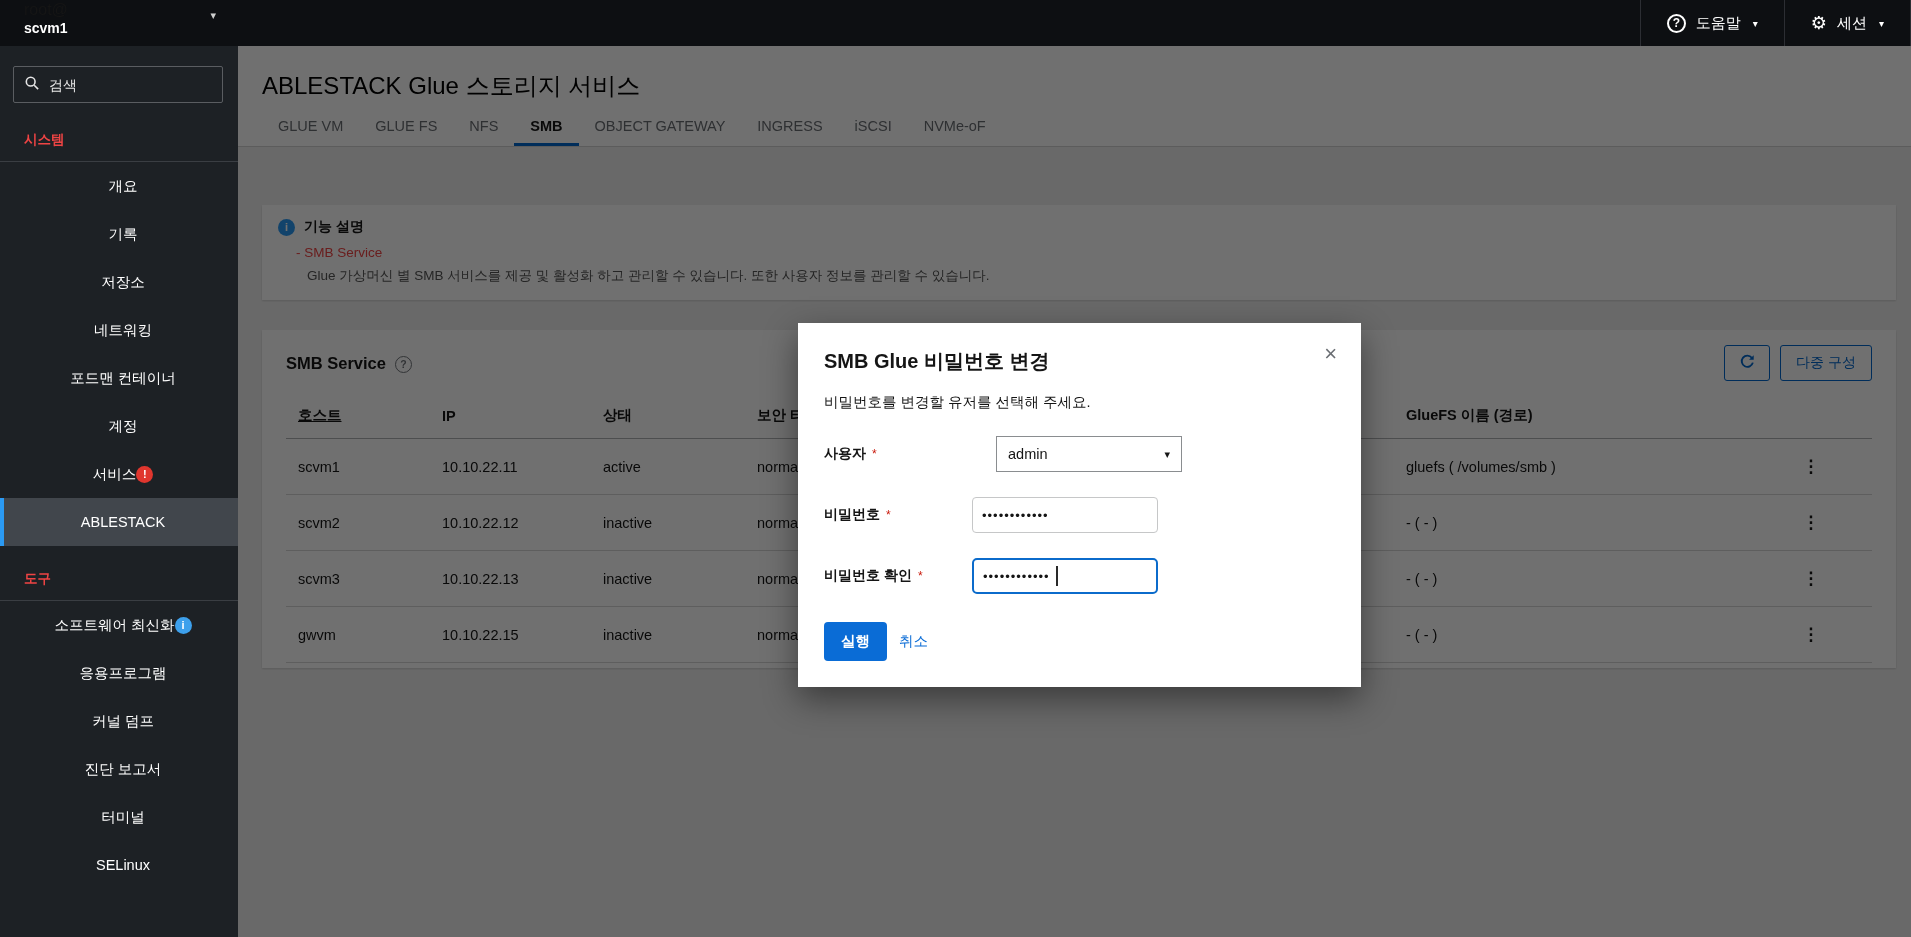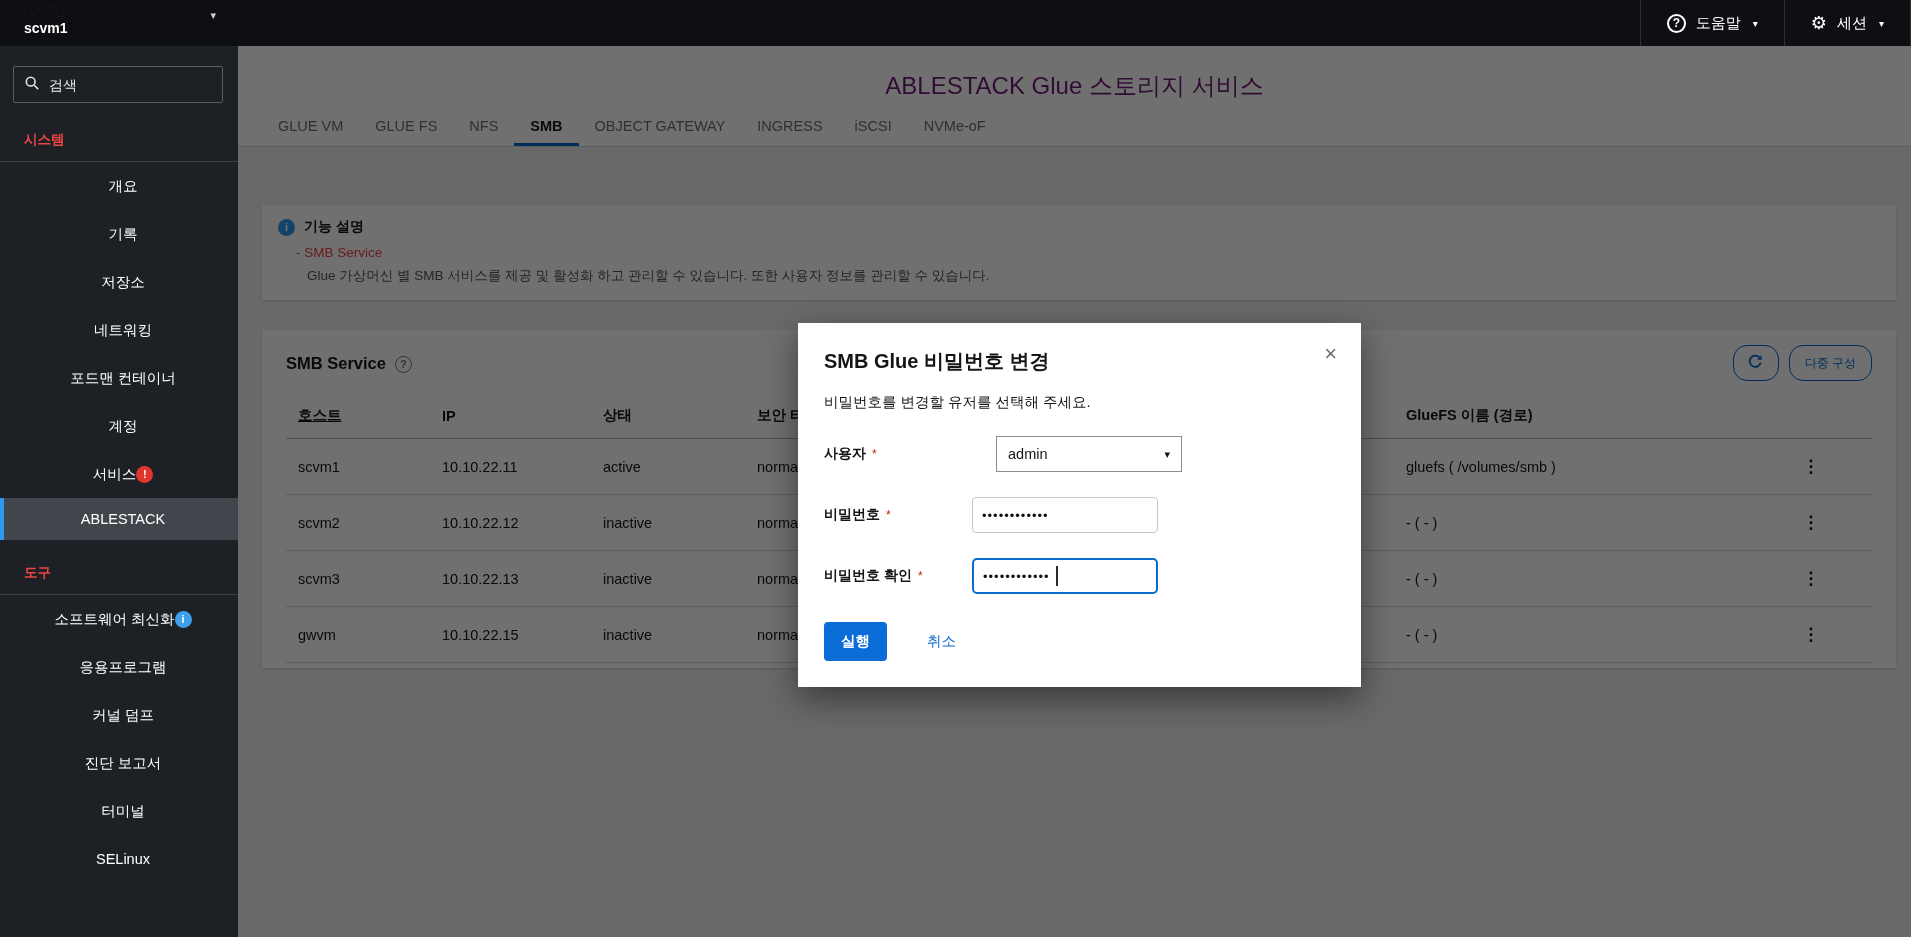--- a/index.html
+++ b/index.html
@@ -51,34 +51,34 @@
     font-size:14px; width:150px; font-family:inherit;
   }
   .search-input::placeholder { color:#e6e6e6; opacity:1; }
   .nav-title { padding:24px 24px 12px; font-size:13.5px; font-weight:700; color:#ef4444; }
   .nav-divider { border-bottom:1px solid #3a3e43; }
   .nav-item {
     height:48px; display:flex; align-items:center; justify-content:center;
     padding:0 16px 0 24px; font-size:14.5px; color:#fff; cursor:pointer;
   }
   .nav-item.selected {
-    background:#41464c; border-left:4px solid #2b9af3; padding-left:20px; height:42px;
+    background:#41464c; border-left:4px solid #2b9af3; padding-left:20px; height:48px;
   }
   .badge {
     width:17px; height:17px; border-radius:50%; color:#fff;
     display:flex; align-items:center; justify-content:center;
     font-size:11px; font-weight:700;
   }
   .badge.danger { background:#e0362e; }
   .badge.info { background:#3da0ec; }
 
   
   .main { position:absolute; left:238px; top:46px; right:0; bottom:0; background:#f0f0f0; }
   .page-header { background:#fff; padding:24px 24px 0; border-bottom:1px solid #d2d2d2; }
-  .page-title { font-size:24px; font-weight:500; color:#701a75;text-align:center; }
+  .page-title { font-size:24px; font-weight:500; color:#000000; }
   .tabs { display:flex; margin-top:16px; }
   .tab { padding:0 16px 12px; font-size:14.5px; color:#6a6e73; cursor:pointer; }
   .tab.active { color:#151515; font-weight:700; box-shadow:inset 0 -3px 0 0 #0066cc; }
   .page-body { padding:58px 15px 0 24px; }
 
   .info-card { background:#fff; padding:13px 16px 15px; box-shadow:0 1px 2px rgba(0,0,0,0.15); }
   .info-title-row { display:flex; align-items:center; gap:9px; }
   .info-icon {
     width:17px; height:17px; border-radius:50%; background:#2b9af3; color:#fff;
     display:flex; align-items:center; justify-content:center;
@@ -92,21 +92,21 @@
   .card-head { display:flex; align-items:center; }
   .card-title { font-size:16.5px; font-weight:700; display:flex; align-items:flex-end; gap:9px; }
   .help-circle {
     width:17px; height:17px; border:1.5px solid #72767b; border-radius:50%;
     color:#72767b; font-size:10.5px; font-weight:700;
     display:flex; align-items:center; justify-content:center; cursor:pointer;
   }
   .card-actions { margin-left:auto; display:flex; gap:10px; }
   .btn-outline {
     border:1px solid #0066cc; background:transparent; color:#0066cc;
-    font-size:12px; padding:8px 15px; border-radius:14px; cursor:pointer;
+    font-size:14px; padding:8px 15px; border-radius:3px; cursor:pointer;
     display:flex; align-items:center; justify-content:center; font-family:inherit;
   }
   .btn-refresh { width:46px; }
 
   table.smb { width:100%; border-collapse:collapse; table-layout:fixed; margin-top:12px; font-size:14.5px; }
   table.smb th {
     text-align:left; font-weight:700; color:#151515;
     padding:13px 12px; border-bottom:1px solid #afb1b4;
   }
   table.smb th .sortable { text-decoration:underline; cursor:pointer; }
@@ -144,21 +144,21 @@
   }
   .select-caret { font-size:11px; color:#151515; }
   .input {
     width:186px; height:36px; border:1px solid #c6c7c8; border-radius:4px;
     padding:0 9px; font-size:13px; letter-spacing:1px; color:#151515;
     font-family:inherit; outline:none; background:#fff;
   }
   .input-wrap { position:relative; width:186px; }
   .input.focused { border:2px solid #0b6bcb; border-radius:5px; }
   .caret-bar { position:absolute; left:84px; top:8px; width:2px; height:20px; background:#2a2a2a; }
-  .modal-footer { margin-top:28px; display:flex; align-items:center; gap:40px;font-family:Liberation Serif, serif; }
+  .modal-footer { margin-top:28px; display:flex; align-items:center; gap:12px;font-family:Liberation Serif, serif; }
   .btn-primary {
     background:#0a6cd6; color:#fff; border:none; border-radius:4px;
     padding:10px 17px; font-size:14.5px; font-weight:700; cursor:pointer; font-family:inherit;
   }
   .link-btn { background:none; border:none; color:#0a6cd6; font-size:14.5px; cursor:pointer; font-family:inherit; }
 </style>
 </head>
 <body>
 
 <header class="masthead">

